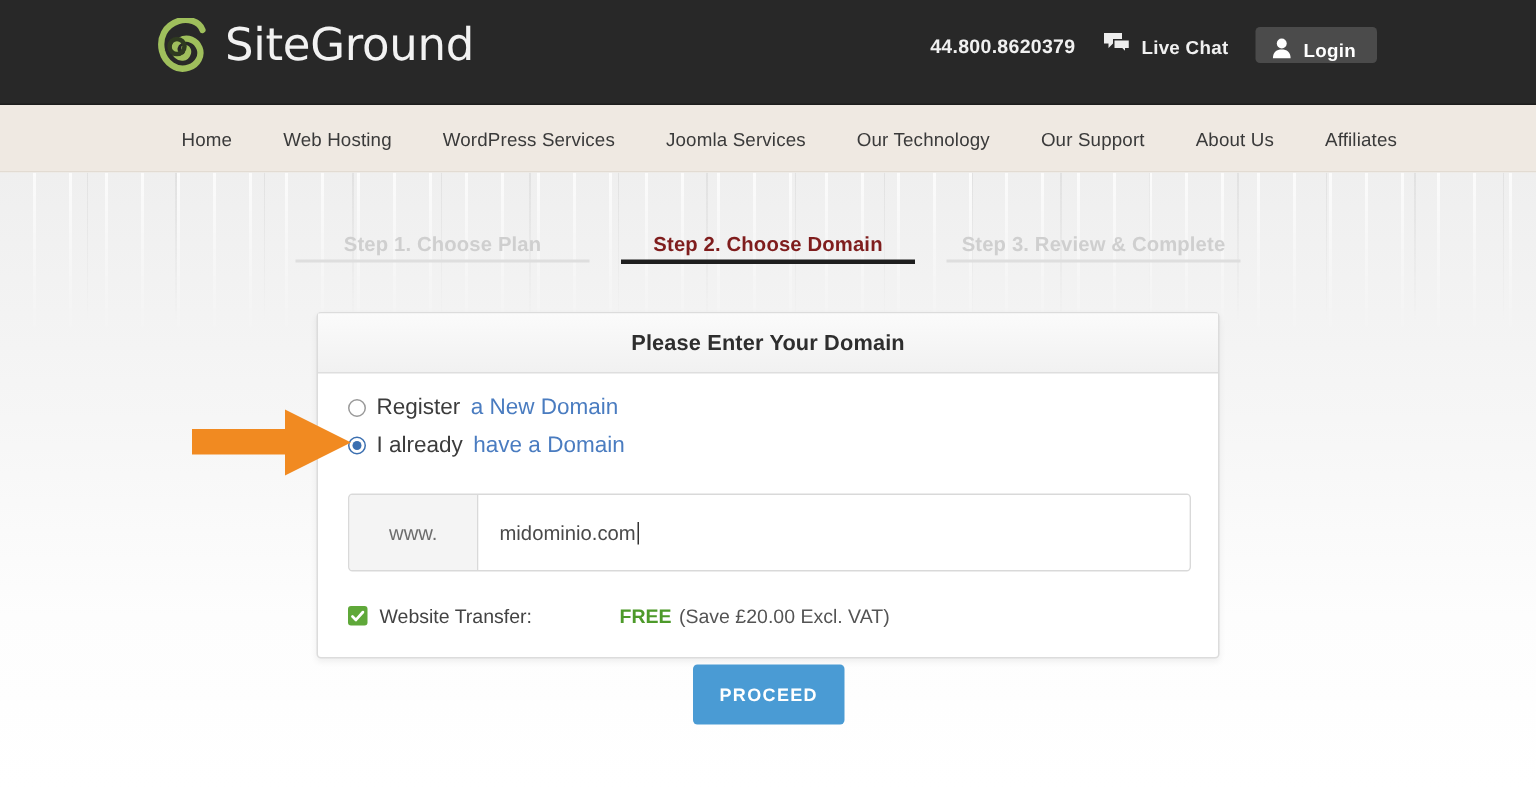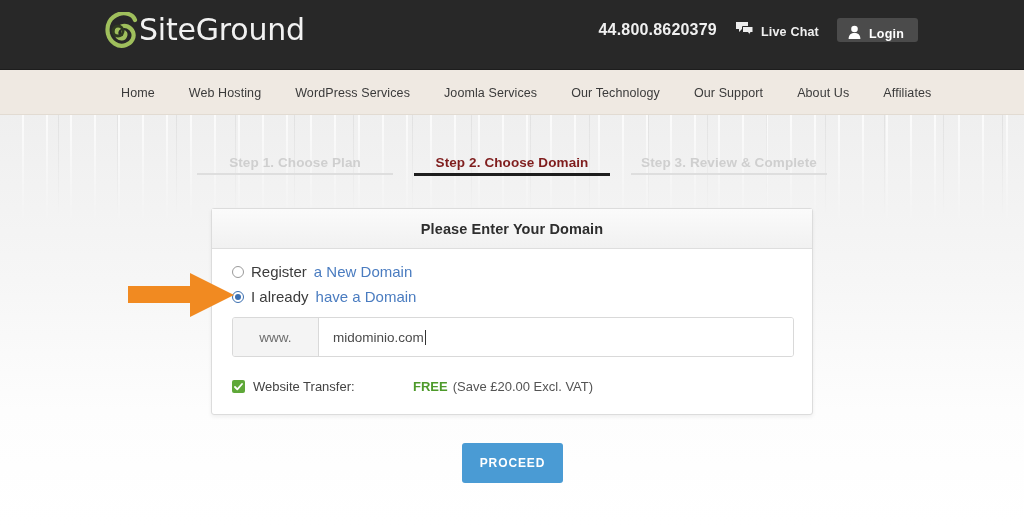--- a/index.html
+++ b/index.html
@@ -13,34 +13,34 @@
   .page { position: relative; width: 1024px; height: 525px; background: #ffffff; }
 
   
   .topbar {
     position: absolute; left: 0; top: 0; width: 1024px; height: 70px;
     background: #282828;
     border-bottom: 1px solid #1d1d1d;
   }
   .logo-wrap {
     position: absolute; left: 105px; top: 12px;
-    display: flex; align-items: flex-start; gap: 0;
+    display: flex; align-items: center; gap: 11px;
   }
   .logo-mark { width: 34px; height: 36px; display: block; }
   .logo-text {
     font-size: 30px; color: #f2f2f2; letter-spacing: -0.2px;
     font-family: "DejaVu Sans", sans-serif; font-weight: 400;
   }
 
   .top-right {
     position: absolute; right: 106px; top: 18px;
     display: flex; align-items: center; gap: 18px;
   }
   .phone {
-    color: #f0f0f0; font-size: 16px; font-weight: bold; letter-spacing: .2px;
+    color: #f0f0f0; font-size: 13px; font-weight: bold; letter-spacing: .2px;
   }
   .livechat {
     display: flex; align-items: flex-end; gap: 7px;
     color: #f0f0f0; font-size: 12.5px; font-weight: bold; letter-spacing: .2px;
     cursor: pointer;
   }
   .login-btn {
     display: flex; align-items: center; gap: 8px;
     background: #4b4b4b; color: #ffffff;
     padding: 7px 14px 0 11px; border-radius: 3px;
@@ -128,21 +128,21 @@
     flex: 0 0 auto; position: relative;
   }
   .radio.checked { border-color: #3b6fb0; background: #ffffff; }
   .radio.checked::after {
     content: ""; position: absolute; left: 2px; top: 2px;
     width: 6px; height: 6px; border-radius: 50%; background: #3b6fb0;
   }
   .lnk { color: #4a7cc0; }
 
   .input-group {
-    display: flex; margin-top: 12px; width: 562px; height: 40px;
+    display: flex; margin-top: 24px; width: 562px; height: 52px;
     border: 1px solid #d9d9d9; border-radius: 3px; overflow: hidden;
     background: #ffffff;
   }
   .input-prefix {
     width: 86px; display: flex; align-items: center; justify-content: center;
     background: #f4f4f4; border-right: 1px solid #d9d9d9;
     color: #6d6d6d; font-size: 13.5px;
   }
   .input-field {
     flex: 1; display: flex; align-items: center; padding-left: 14px;

